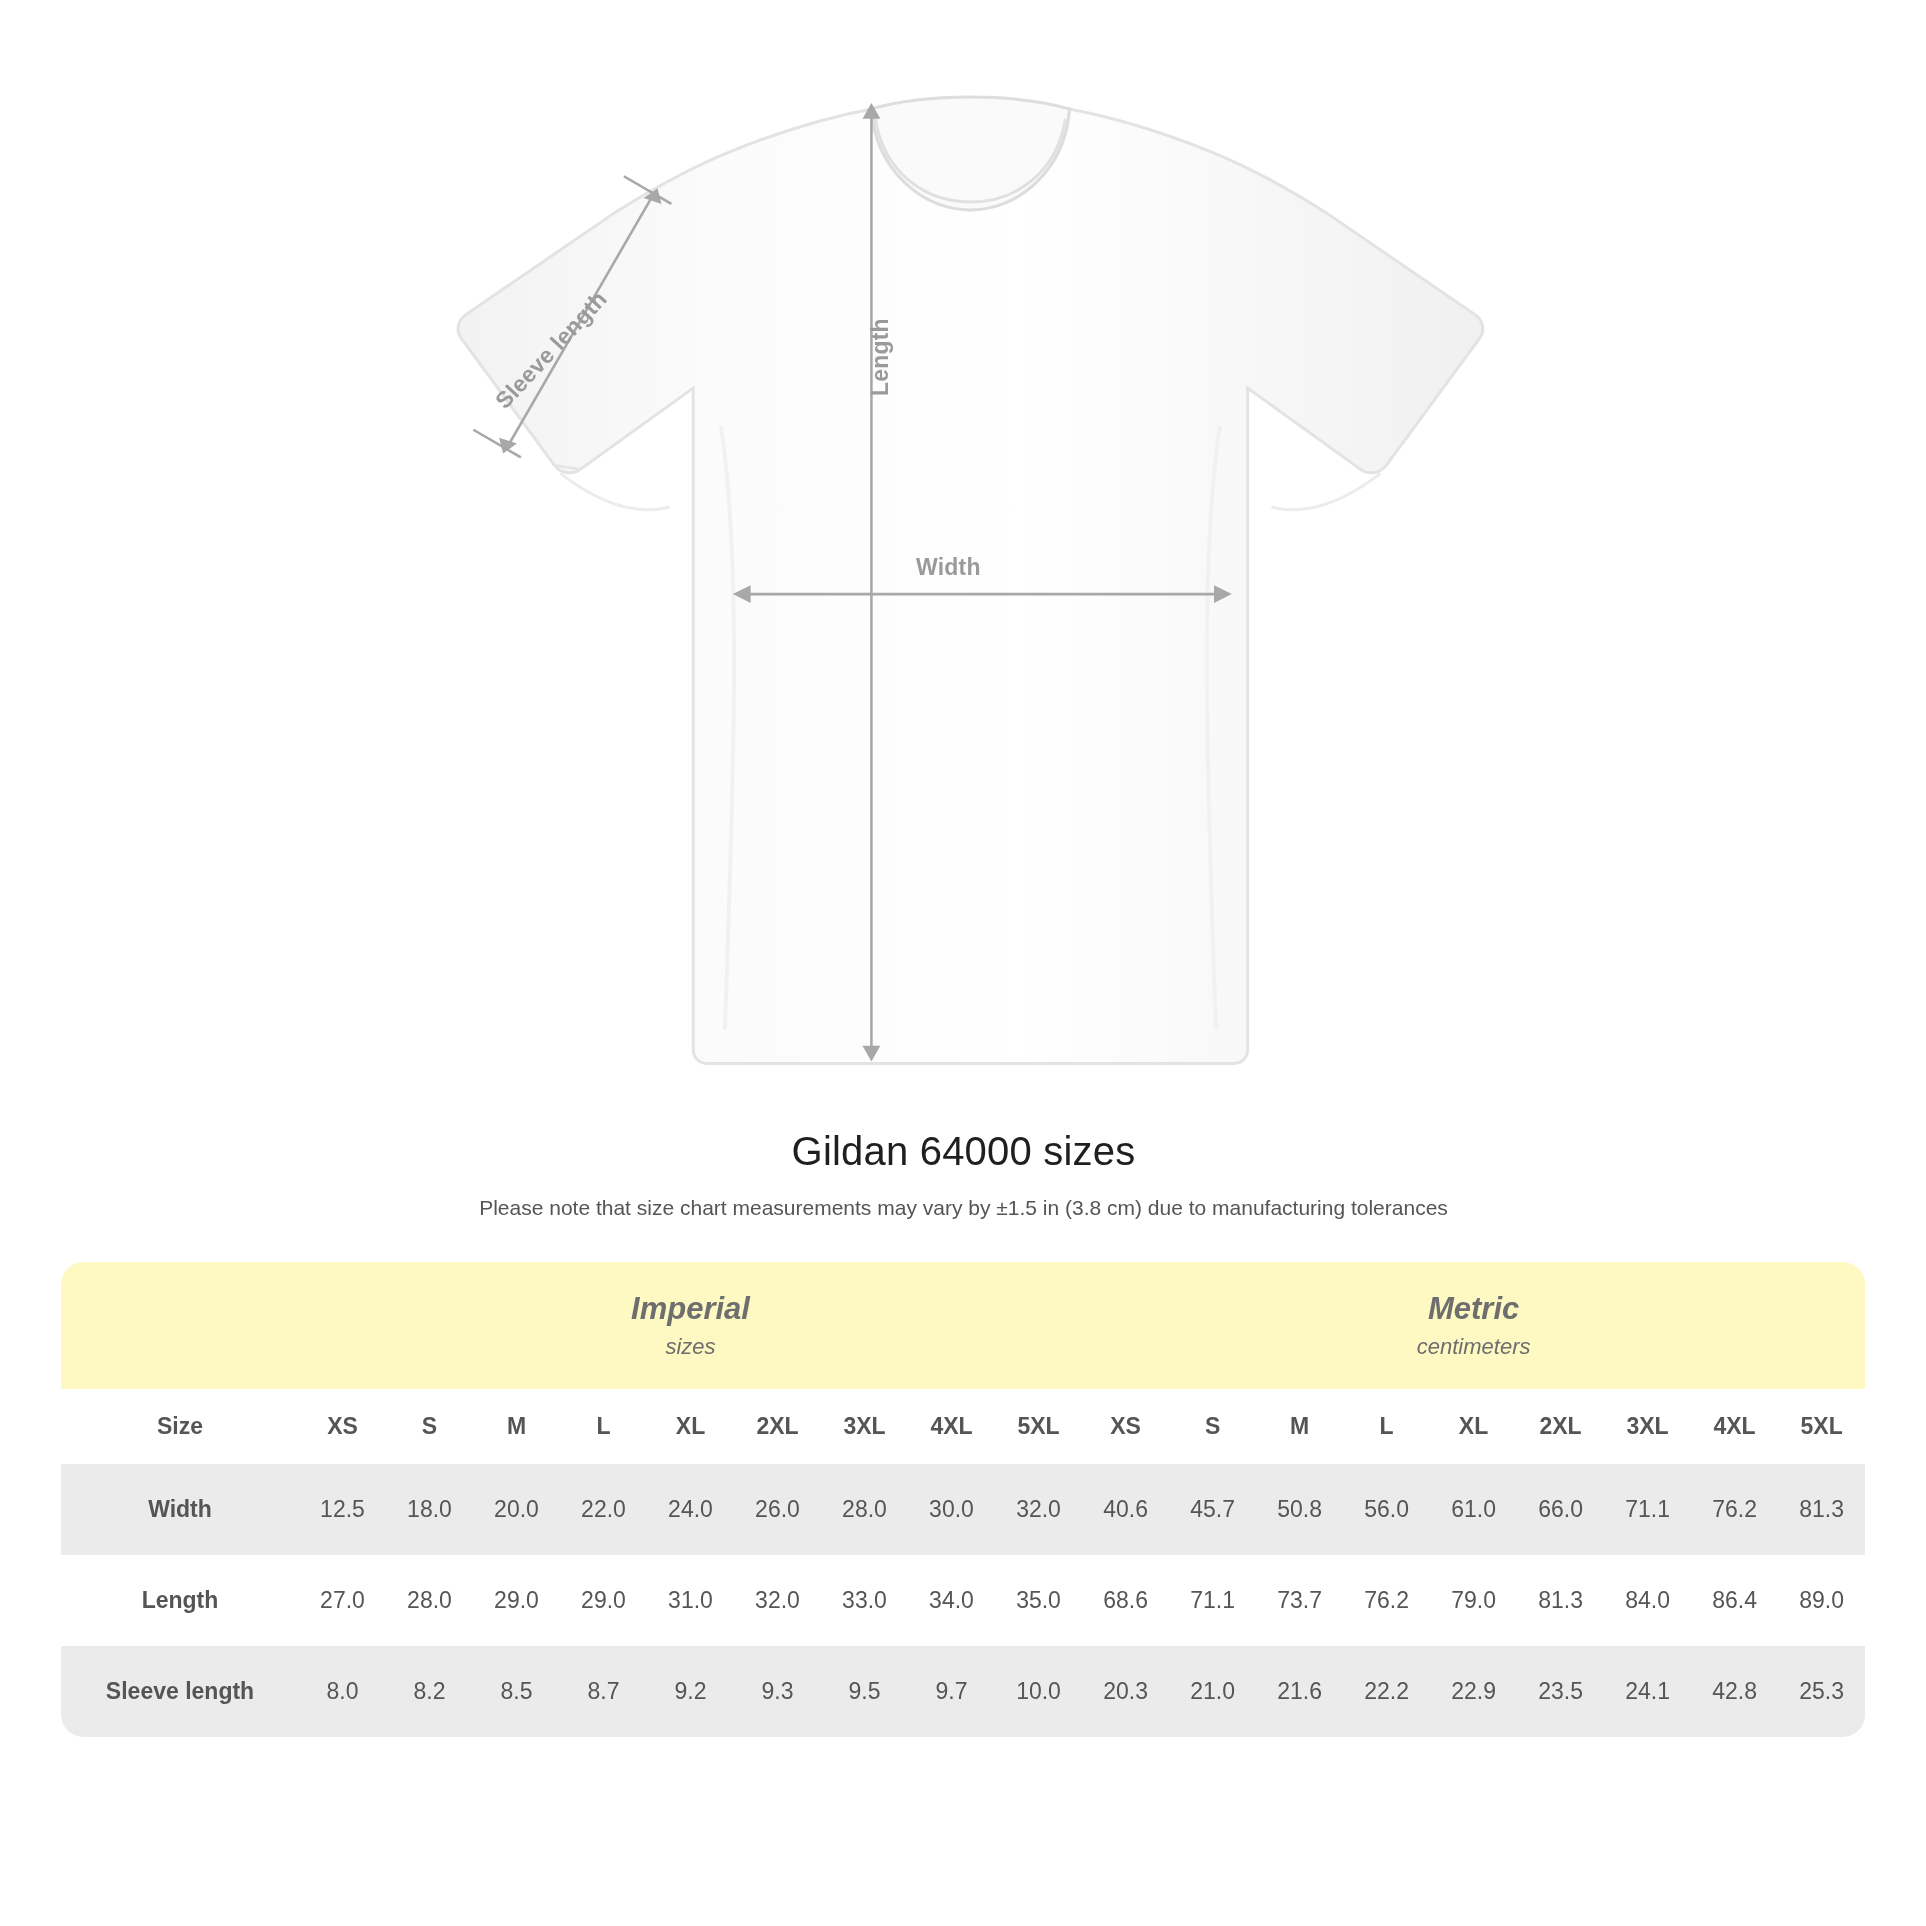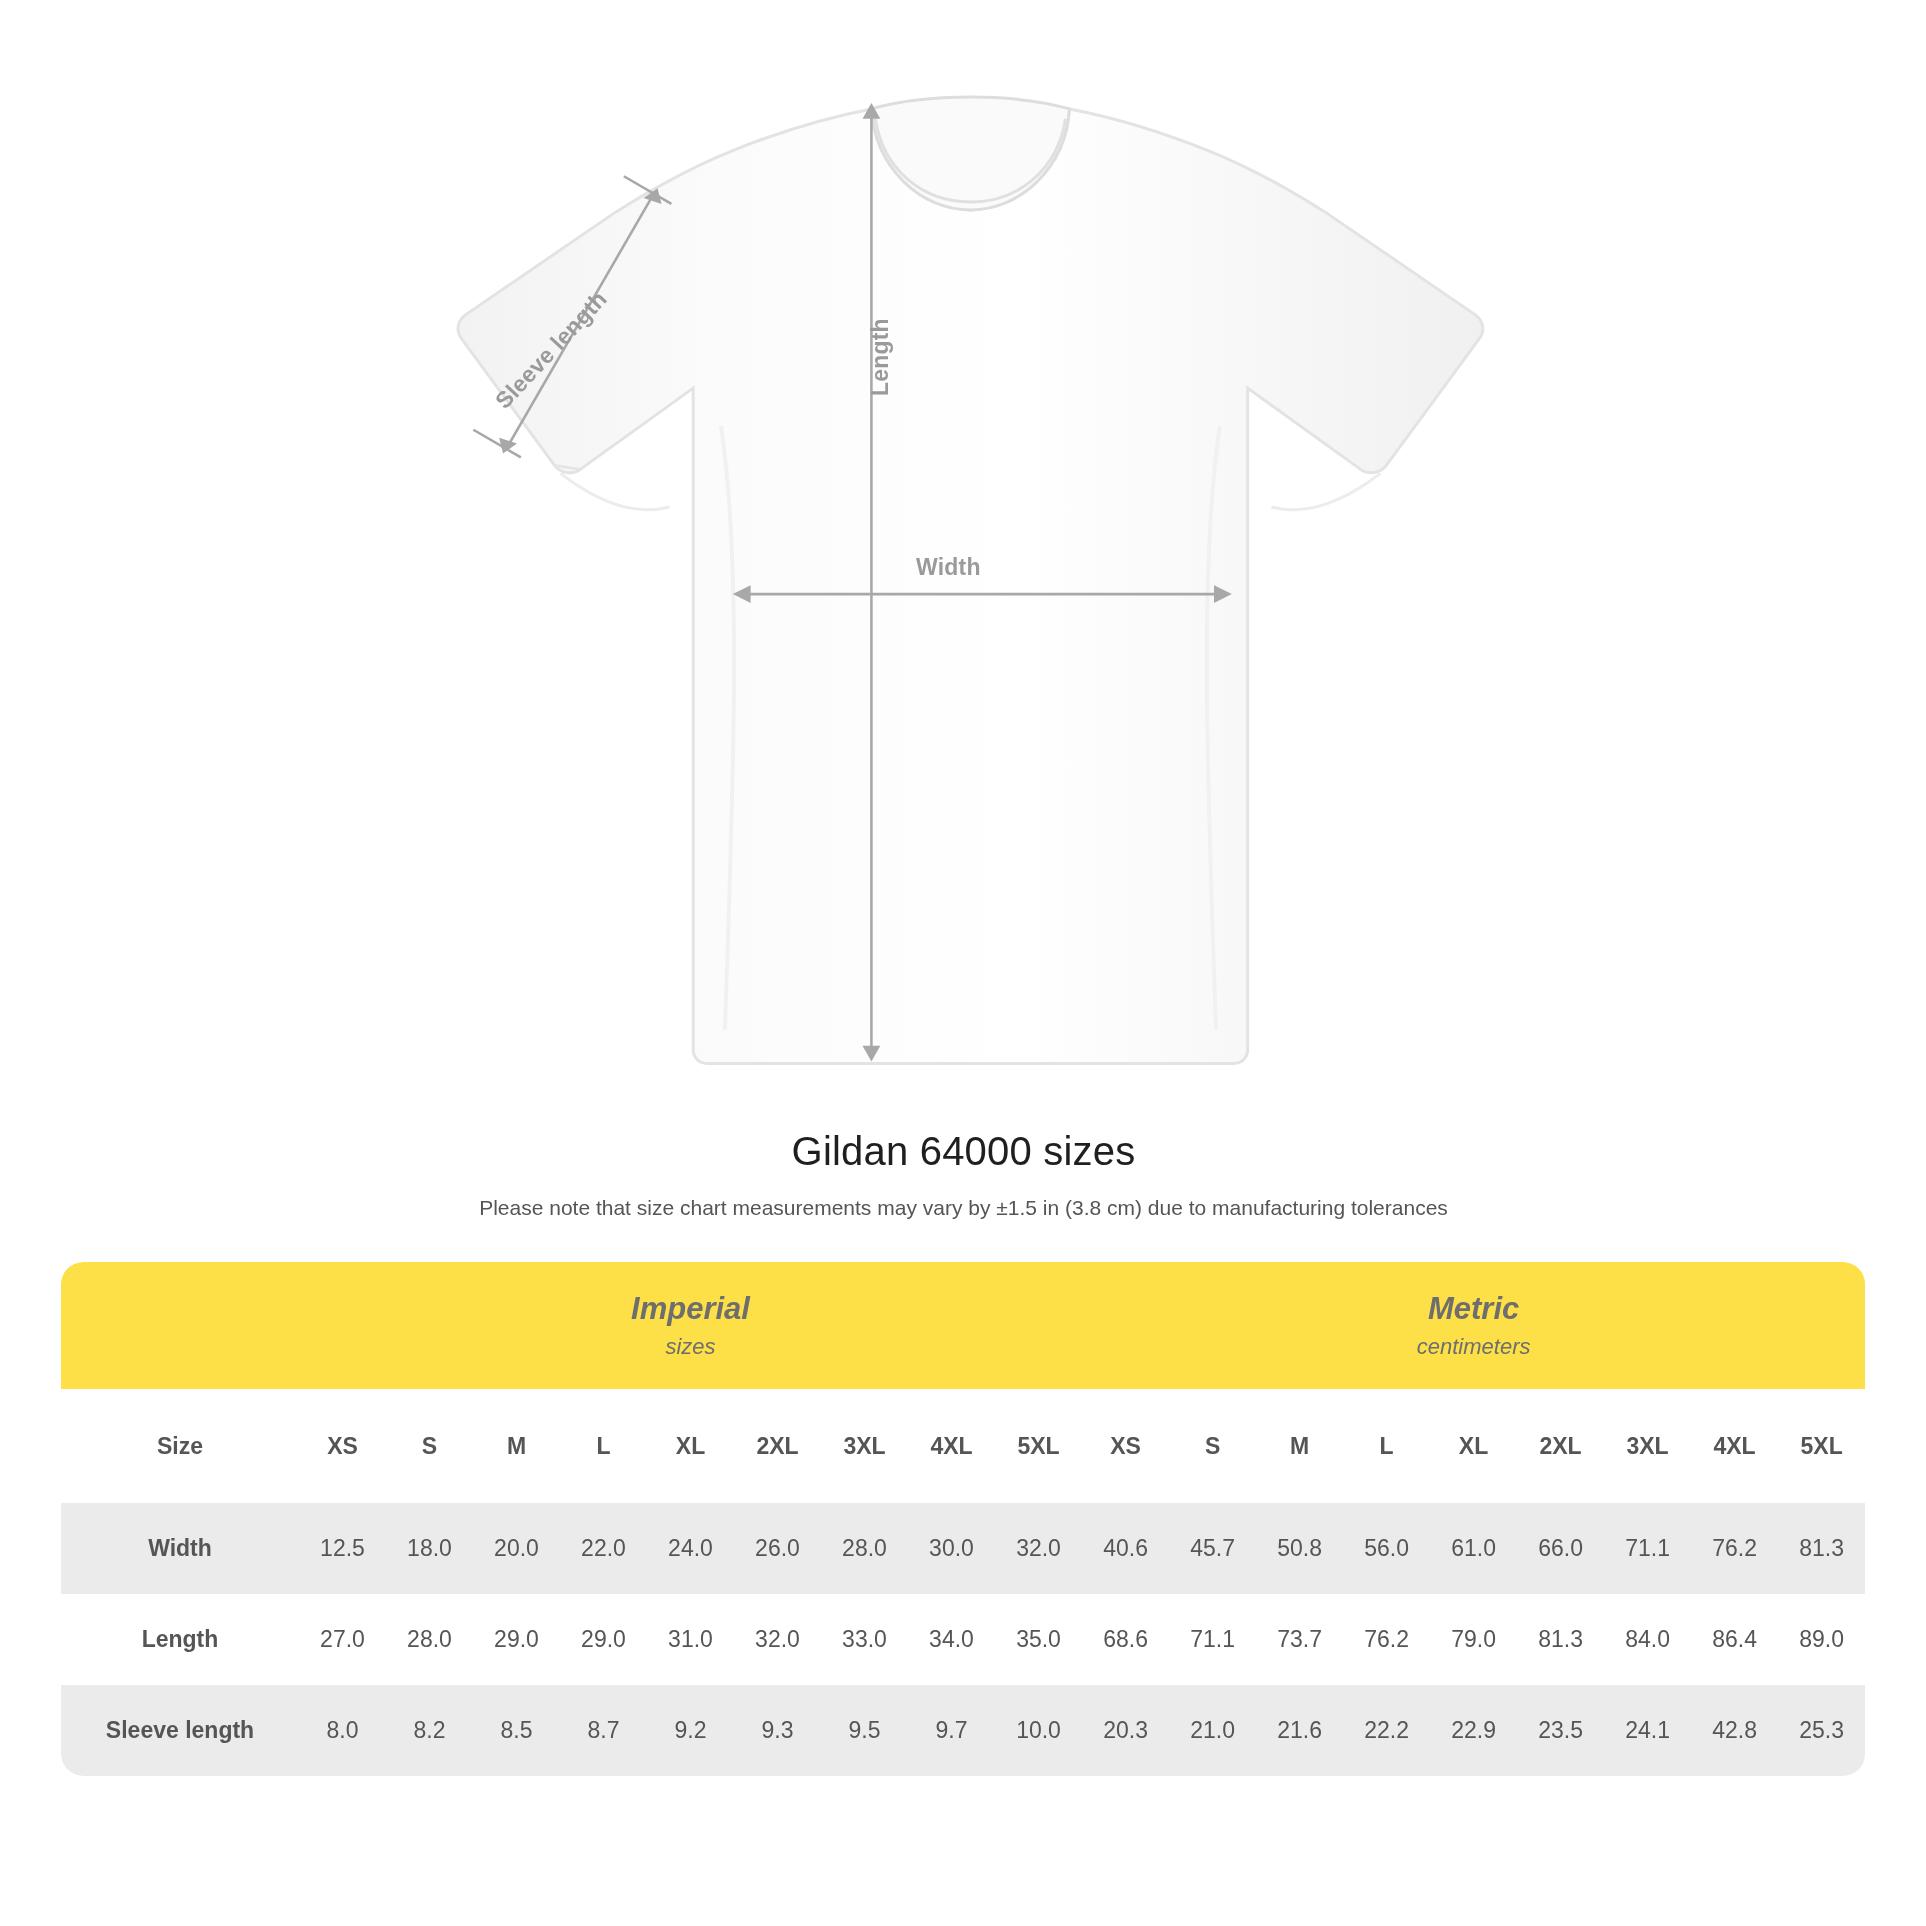--- a/index.html
+++ b/index.html
@@ -85,40 +85,40 @@
     table-layout: fixed;
   }
   table.size-table td, table.size-table th {
     border: none;
     text-align: center;
     font-size: 23px;
     color: #555555;
     padding: 0;
   }
   .unit-row td {
-    background: #fde047;
+    background: #fef9c3;
     height: 127px;
     vertical-align: middle;
   }
   .unit-system {
     font-size: 31px;
     font-weight: bold;
     font-style: italic;
     color: #6e6e6e;
     line-height: 1.35;
   }
   .unit-sub {
     font-size: 22px;
     font-style: italic;
     color: #6e6e6e;
     line-height: 1.5;
   }
   .head-row td {
     background: #ffffff;
-    height: 114px;
+    height: 75px;
     font-weight: bold;
     color: #5a5a5a;
     font-size: 24px;
   }
   .row-shaded td {
     background: #ebebeb;
     height: 91px;
   }
   .row-plain td {
     background: #ffffff;

